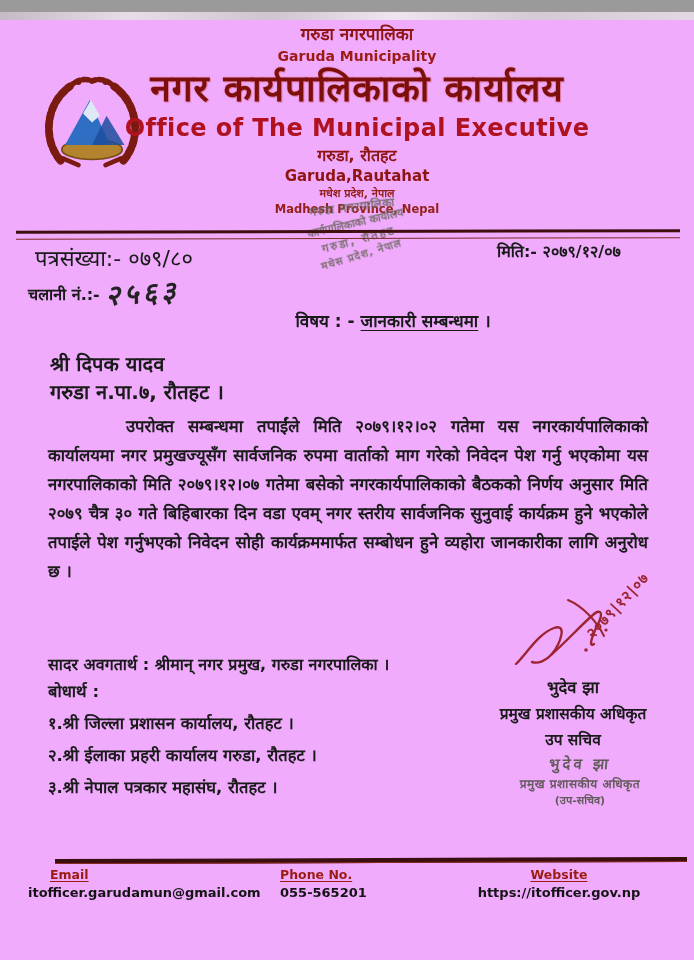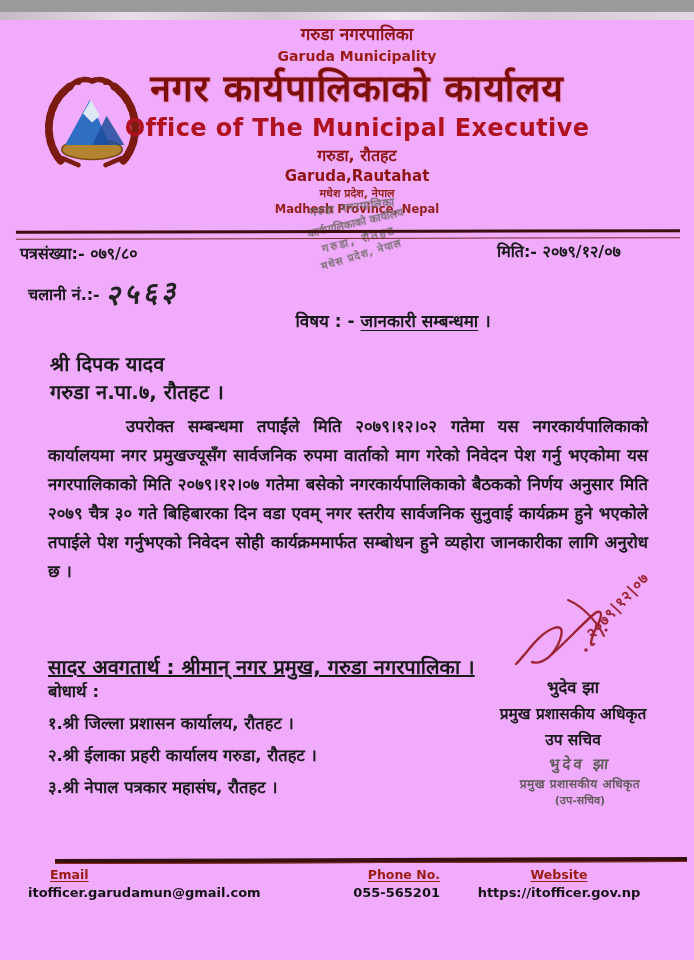--- a/index.html
+++ b/index.html
@@ -39,40 +39,40 @@
   .stamp-center .s1{font-size:11.5px;font-weight:bold;transform:rotate(4deg);letter-spacing:1px;}
   .stamp-center .s2{font-size:11px;font-weight:bold;transform:rotate(-2deg);}
   .stamp-center .s3{font-size:11.5px;font-weight:bold;transform:rotate(-4deg);letter-spacing:2px;}
   .stamp-center .s4{font-size:10.5px;font-weight:bold;transform:rotate(-6deg);letter-spacing:1px;}
 
   
   .rule{position:absolute;top:218px;left:16px;width:664px;height:5px;
     border-top:3px solid #3f0e0e;border-bottom:1px solid #7e2a22;transform:rotate(-.15deg);}
 
   
-  .meta-left{position:absolute;top:230px;left:20px;font-size:16px;font-weight:bold;}
+  .meta-left{position:absolute;top:230px;left:35px;font-size:22px;font-weight:normal;}
   .meta-date{position:absolute;top:228px;left:497px;font-size:16px;font-weight:bold;}
   .chalani{position:absolute;top:258px;left:28px;font-size:16px;font-weight:bold;}
   .chalani-hand{display:inline-block;font-size:28px;font-weight:600;font-style:italic;
     letter-spacing:4px;transform:rotate(-4deg) translateY(3px);color:#232323;}
 
   
   .subject{position:absolute;top:297px;left:0;width:100%;text-align:center;
     font-size:17px;font-weight:bold;transform:translateX(36px);}
   .subject .u{text-decoration:underline;text-underline-offset:3px;}
 
   
   .addressee{position:absolute;top:338px;left:50px;font-size:20px;font-weight:600;line-height:28px;}
 
   
   .para1{position:absolute;top:400px;left:48px;width:600px;font-size:16.6px;font-weight:600;
     line-height:29px;text-align:justify;text-indent:78px;}
   .para2{position:absolute;top:566px;left:48px;width:600px;font-size:16.6px;font-weight:600;
     line-height:29px;text-align:justify;text-indent:20px;}
-  .signoff{position:absolute;top:641px;left:48px;font-size:20px;font-weight:600;text-decoration:underline;}
+  .signoff{position:absolute;top:641px;left:48px;font-size:16px;font-weight:600;}
 
   
   .sig-wrap{position:absolute;top:580px;left:508px;width:180px;height:95px;}
   .sig-date{position:absolute;top:30px;left:88px;color:#9c2433;font-size:15px;font-weight:bold;
     transform:rotate(-47deg);transform-origin:left bottom;letter-spacing:1px;white-space:nowrap;}
 
   .officer{position:absolute;top:663px;left:468px;width:210px;text-align:center;
     font-size:15.5px;font-weight:600;line-height:26px;}
   .officer .nm{font-size:16.5px;}
 
@@ -85,21 +85,21 @@
   .bodharth{position:absolute;top:666px;left:48px;font-size:16.5px;font-weight:600;line-height:27px;}
   .bodharth .itm{margin-top:5px;}
 
   
   .f-rule{position:absolute;top:846px;left:55px;width:632px;height:4px;background:#3a0f0f;
     border-bottom:1px solid #8a2a1e;transform:rotate(-.2deg);}
   .f-col{position:absolute;top:855px;font-size:12.5px;}
   .f-label{color:#9b1b10;font-weight:bold;text-decoration:underline;text-underline-offset:2px;}
   .f-val{color:#141414;font-weight:bold;margin-top:3px;font-size:13px;}
   .f1{left:28px;width:230px;} .f1 .f-label{margin-left:22px;}
-  .f2{left:280px;width:160px;text-align:right;}
+  .f2{left:280px;width:160px;text-align:left;}
   .f3{left:444px;width:230px;text-align:center;}
 </style>
 </head>
 <body>
 
 <div class="page">
 
   <div class="scan-top"></div>
   <div class="scan-edge"></div>
 

